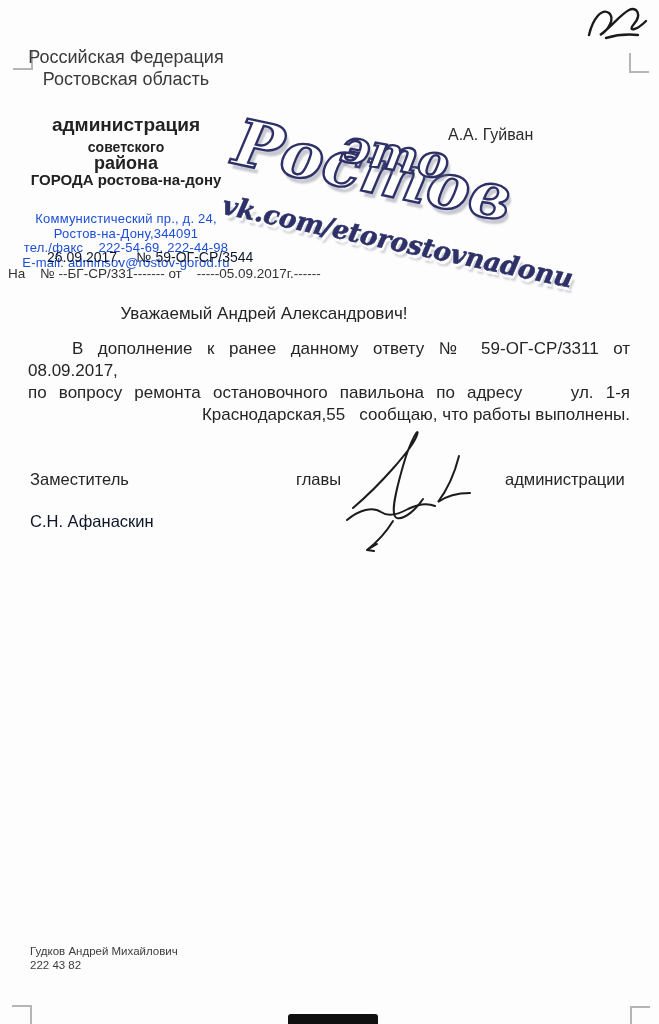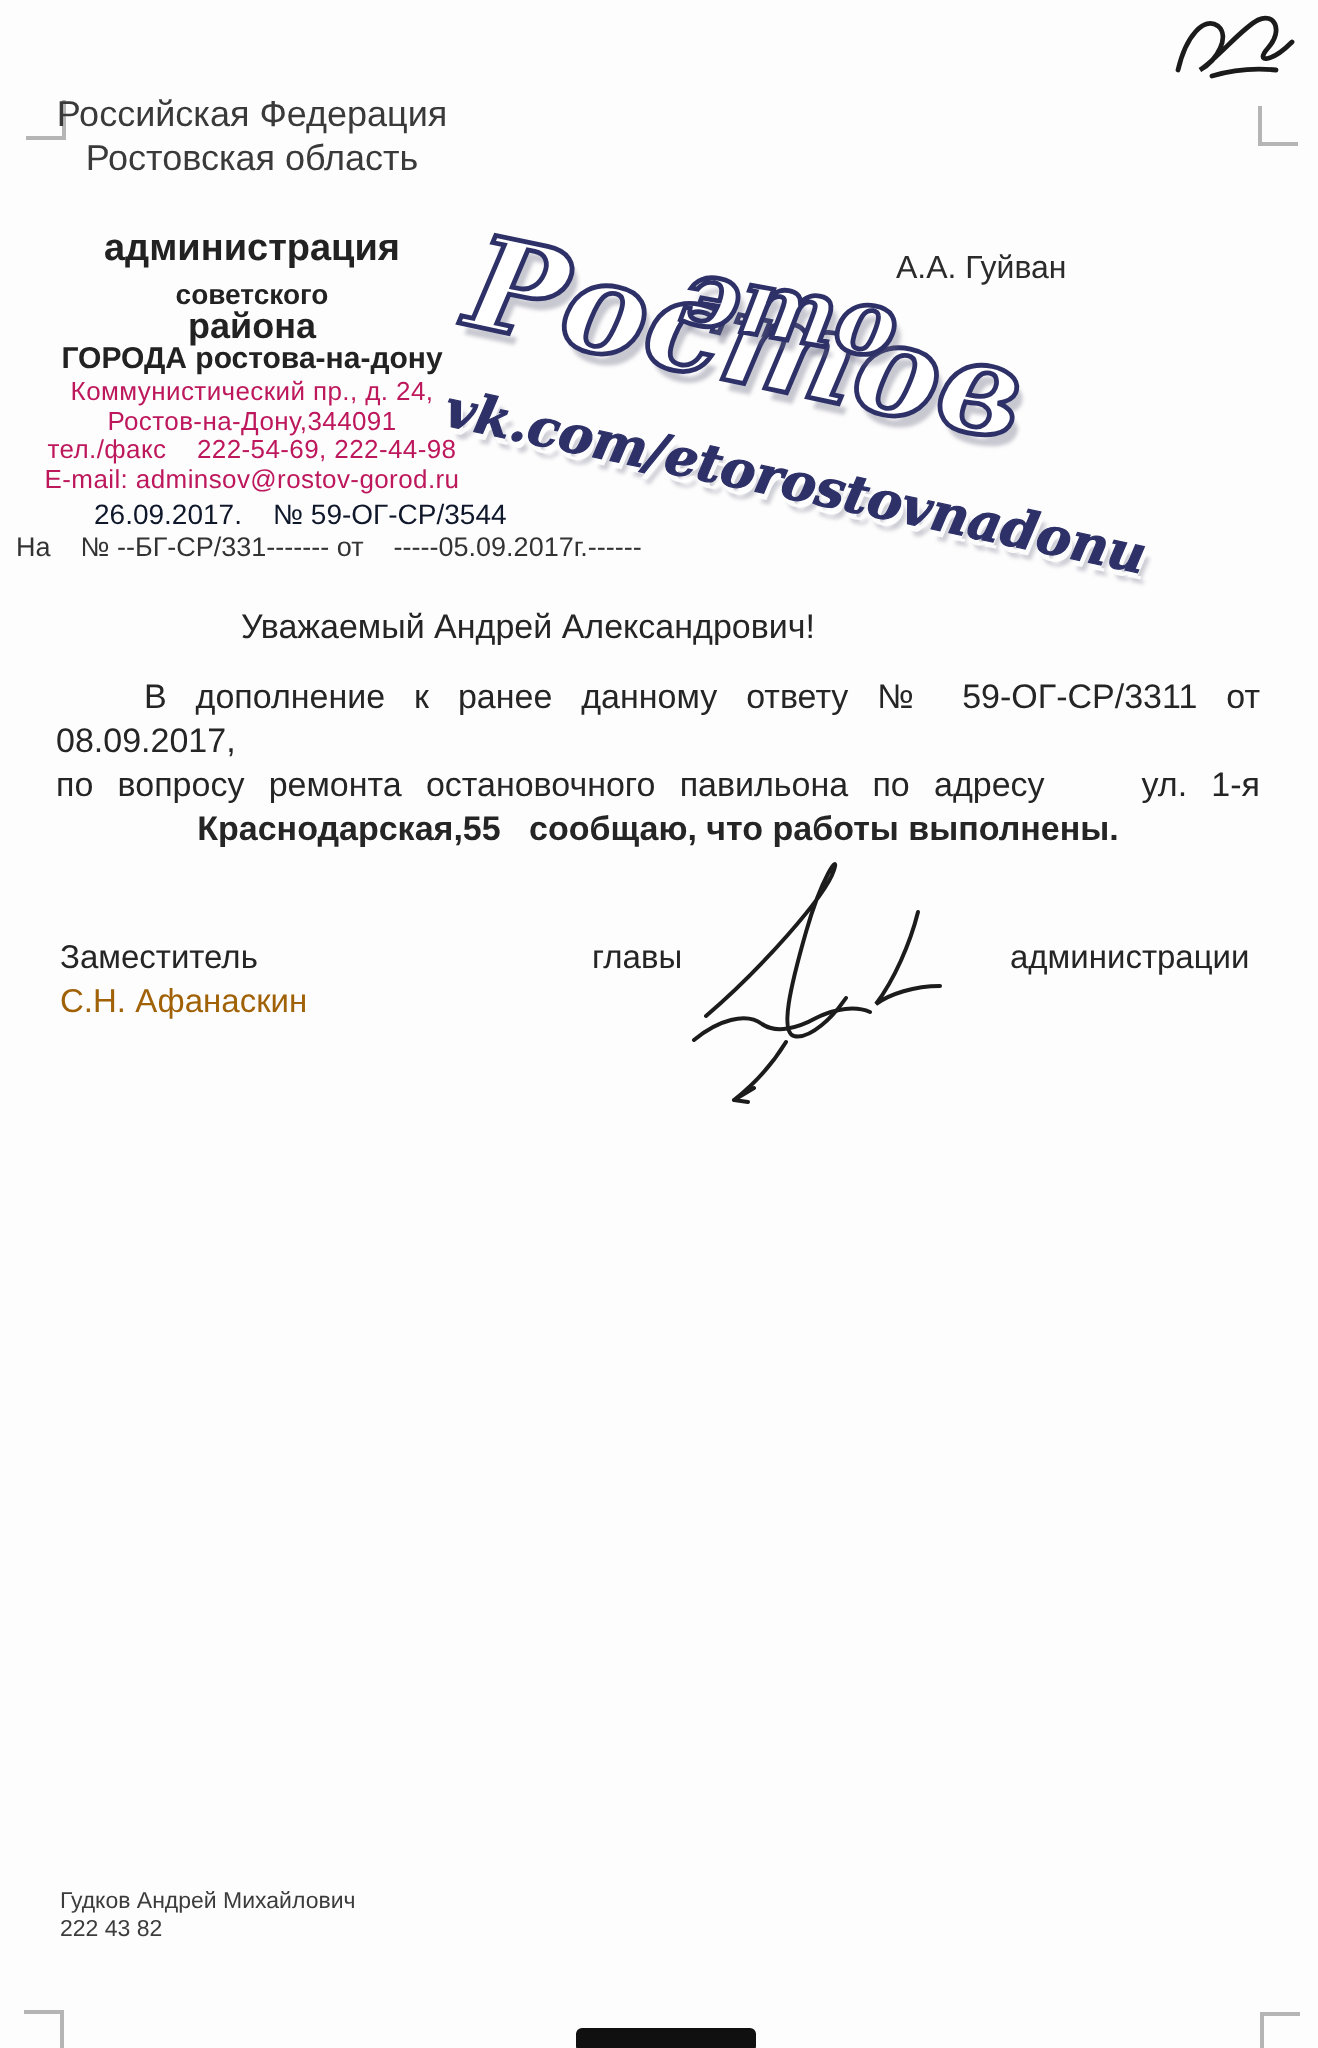--- a/index.html
+++ b/index.html
@@ -15,21 +15,21 @@
   .corner.tr{left:629px;top:53px;border-left:2px solid #b5b5b5;border-bottom:2px solid #b5b5b5;}
   .corner.bl{left:12px;top:1005px;border-top:2px solid #b5b5b5;border-right:2px solid #b5b5b5;}
   .corner.br{left:630px;top:1006px;border-top:2px solid #b5b5b5;border-left:2px solid #b5b5b5;}
   
   .hdr{position:absolute;left:8px;top:46px;width:236px;text-align:center;}
   .hdr .country,.hdr .region{font-size:18px;line-height:22px;color:#3a3a3a;}
   .hdr .org1{margin-top:24px;font-size:19px;font-weight:bold;color:#222;}
   .hdr .org2{font-size:14px;font-weight:bold;line-height:16px;margin-top:3px;color:#222;}
   .hdr .org3{font-size:18px;font-weight:bold;line-height:16px;color:#222;}
   .hdr .org4{font-size:15px;font-weight:bold;line-height:18px;color:#222;}
-  .hdr .addr{margin-top:0;font-size:13px;line-height:14.5px;color:#be185d;letter-spacing:.2px;}
+  .hdr .addr{margin-top:23px;font-size:13px;line-height:14.5px;color:#1d4ed8;letter-spacing:.2px;}
   .refline1{position:absolute;left:47px;top:249px;font-size:14px;color:#0f172a;}
   .refline2{position:absolute;left:8px;top:266px;font-size:13.5px;color:#333;}
   
   .recipient{position:absolute;left:448px;top:126px;font-size:16px;color:#2b2b2b;}
   
   .wm{position:absolute;font-family:"DejaVu Serif",serif;font-style:italic;font-weight:bold;white-space:nowrap;}
   .wm-eto{left:346px;top:118px;font-size:46px;transform:rotate(10deg);transform-origin:left top;}
   .wm-rostov{left:243px;top:104px;font-size:64px;transform:rotate(12deg);transform-origin:left top;}
   .wm-eto,.wm-rostov{
     color:#fff;
@@ -37,27 +37,27 @@
     text-shadow:4px 5px 2px rgba(100,100,125,.35);
   }
   .wm-url{left:226px;top:190px;font-size:26px;transform:rotate(12deg);transform-origin:left top;
     color:#2e3168;-webkit-text-stroke:.6px #2e3168;
     text-shadow:2px 3px 0 rgba(255,255,255,.9),4px 5px 2px rgba(100,100,125,.3);}
   
   .salutation{position:absolute;left:28px;top:304px;width:472px;text-align:center;font-size:17px;color:#252525;}
   .body-par{position:absolute;left:28px;top:338px;width:602px;font-size:17px;line-height:22px;color:#252525;}
   .body-par .l1{text-indent:44px;text-align:justify;text-align-last:justify;}
   .body-par .l2{text-align:justify;text-align-last:justify;}
-  .body-par .l3{text-align:center;font-weight:bold;}
+  .body-par .l3{text-align:right;}
   
   .sig-row{position:absolute;left:0;top:470px;width:659px;height:20px;font-size:16.5px;color:#252525;}
   .sig-left{position:absolute;left:30px;}
   .sig-mid{position:absolute;left:296px;}
   .sig-right{position:absolute;left:505px;text-align:right;}
-  .sig-name{position:absolute;left:30px;top:492px;font-size:16.5px;color:#a16207;}
+  .sig-name{position:absolute;left:30px;top:512px;font-size:16.5px;color:#0f172a;}
   .sig-scribble{position:absolute;left:325px;top:428px;}
   
   .exec{position:absolute;left:30px;top:945px;font-size:11.5px;line-height:13.5px;color:#3c3c3c;}
   
   .tr-scribble{position:absolute;left:586px;top:4px;}
   .bottom-bar{position:absolute;left:288px;top:1014px;width:90px;height:12px;background:#101010;border-radius:3px;}
 </style>
 </head>
 <body>
 

